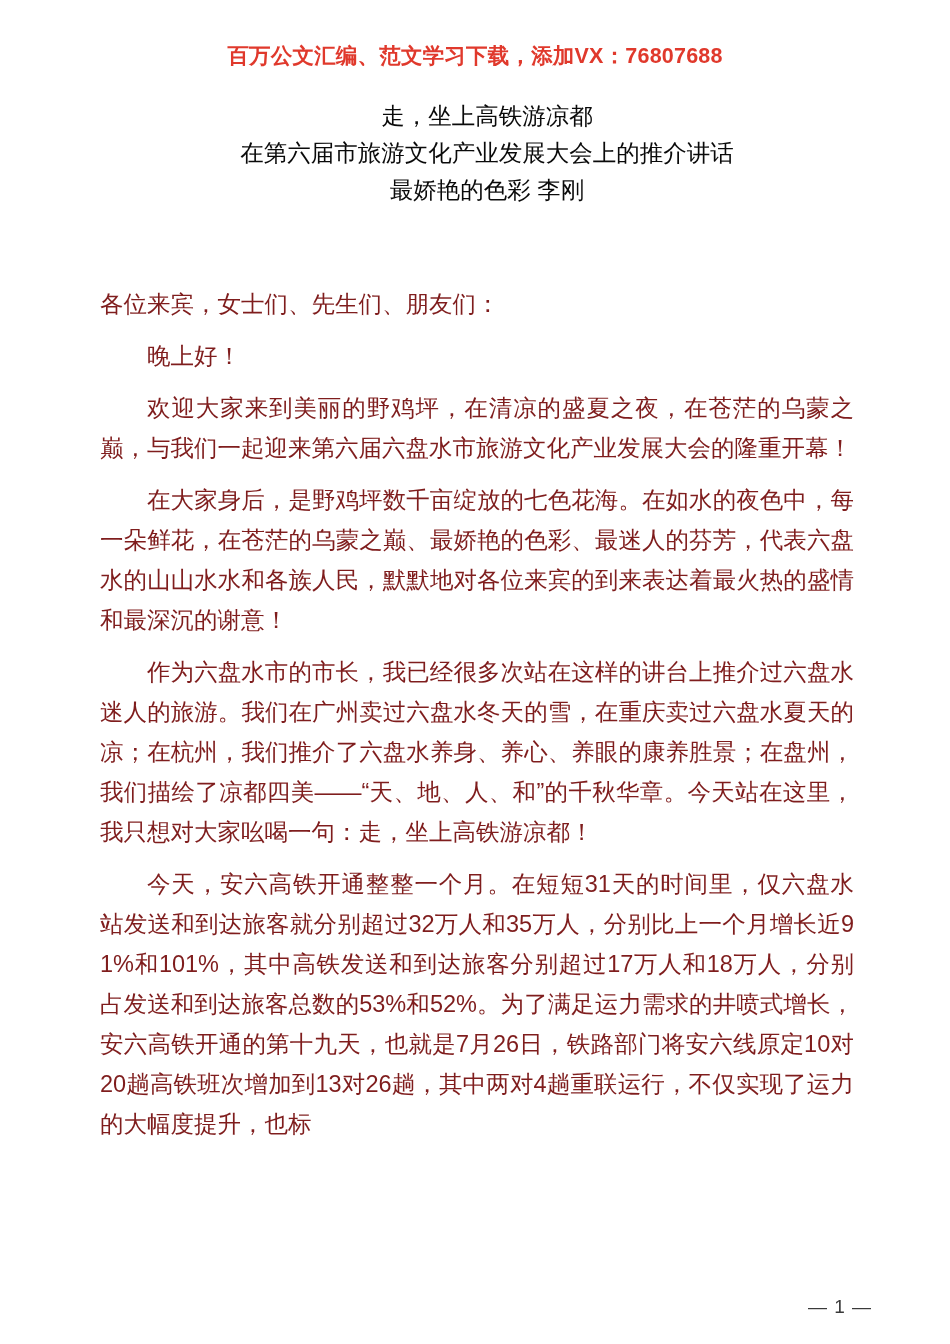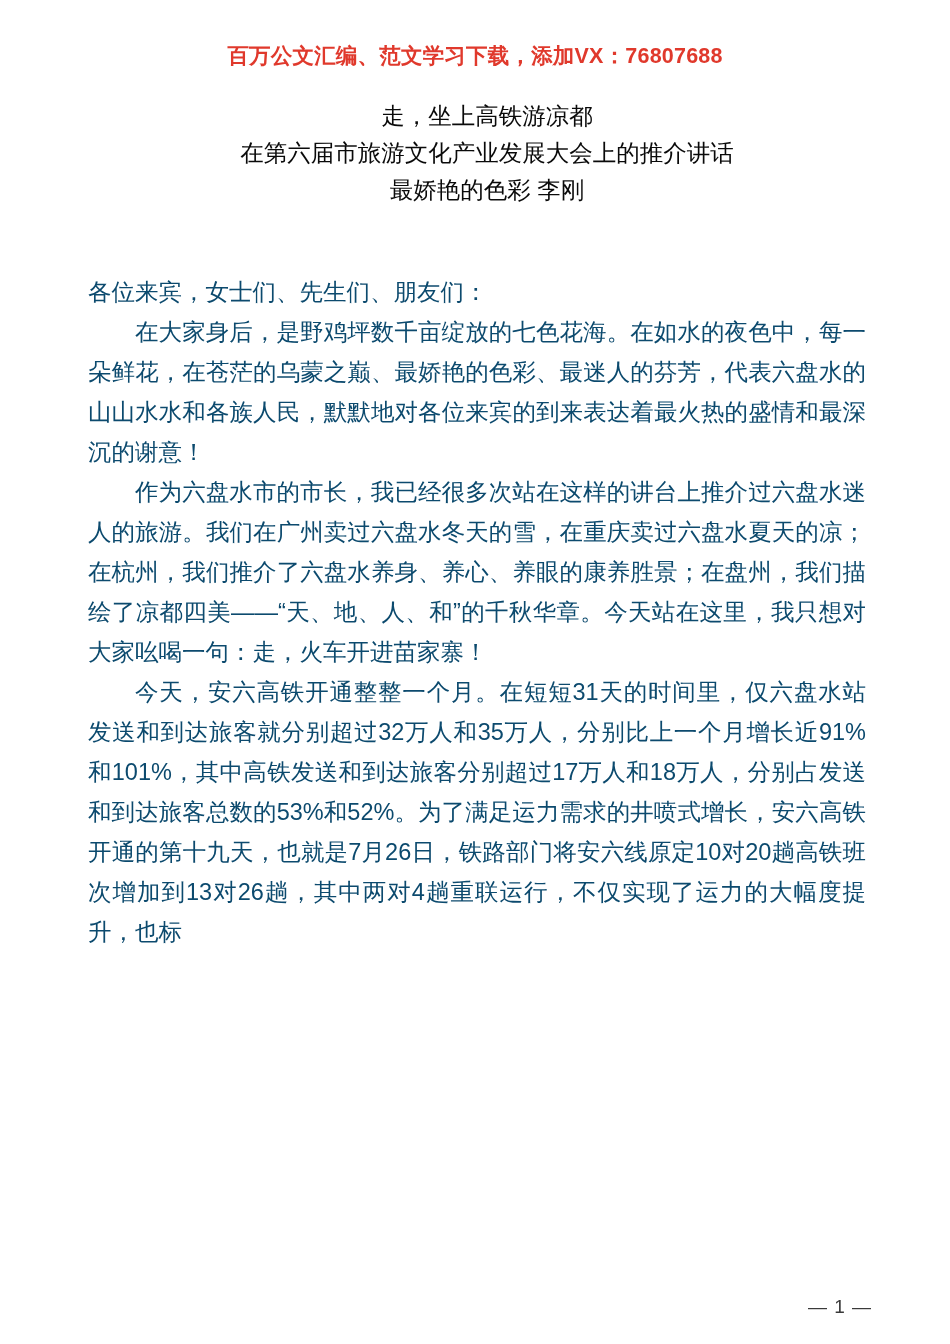--- a/index.html
+++ b/index.html
@@ -59,22 +59,22 @@
     position: absolute;
     top: 272px;
     left: 88px;
     width: 778px;
   }
   .para {
     font-size: 23.5px;
     line-height: 40px;
     text-align: justify;
     text-justify: inter-ideograph;
-    margin: 0;
-    color: #0c4a6e;
+    margin: 12px;
+    color: #7f1d1d;
     word-break: break-all;
   }
   .para.indent {
     text-indent: 2em;
   }
 
   
   .footer {
     position: absolute;
     left: 0;
@@ -96,20 +96,22 @@
   <div class="promo-header">百万公文汇编、范文学习下载，添加VX：76807688</div>
 
   <div class="title-block">
     <div class="title-line">走，坐上高铁游凉都</div>
     <div class="title-line">在第六届市旅游文化产业发展大会上的推介讲话</div>
     <div class="title-line">最娇艳的色彩  李刚</div>
   </div>
 
   <div class="body-block">
     <p class="para">各位来宾，女士们、先生们、朋友们：</p>
+    <p class="para indent">晚上好！</p>
+    <p class="para indent">欢迎大家来到美丽的野鸡坪，在清凉的盛夏之夜，在苍茫的乌蒙之巅，与我们一起迎来第六届六盘水市旅游文化产业发展大会的隆重开幕！</p>
     <p class="para indent">在大家身后，是野鸡坪数千亩绽放的七色花海。在如水的夜色中，每一朵鲜花，在苍茫的乌蒙之巅、最娇艳的色彩、最迷人的芬芳，代表六盘水的山山水水和各族人民，默默地对各位来宾的到来表达着最火热的盛情和最深沉的谢意！</p>
-    <p class="para indent">作为六盘水市的市长，我已经很多次站在这样的讲台上推介过六盘水迷人的旅游。我们在广州卖过六盘水冬天的雪，在重庆卖过六盘水夏天的凉；在杭州，我们推介了六盘水养身、养心、养眼的康养胜景；在盘州，我们描绘了凉都四美——“天、地、人、和”的千秋华章。今天站在这里，我只想对大家吆喝一句：走，火车开进苗家寨！</p>
+    <p class="para indent">作为六盘水市的市长，我已经很多次站在这样的讲台上推介过六盘水迷人的旅游。我们在广州卖过六盘水冬天的雪，在重庆卖过六盘水夏天的凉；在杭州，我们推介了六盘水养身、养心、养眼的康养胜景；在盘州，我们描绘了凉都四美——“天、地、人、和”的千秋华章。今天站在这里，我只想对大家吆喝一句：走，坐上高铁游凉都！</p>
     <p class="para indent">今天，安六高铁开通整整一个月。在短短31天的时间里，仅六盘水站发送和到达旅客就分别超过32万人和35万人，分别比上一个月增长近91%和101%，其中高铁发送和到达旅客分别超过17万人和18万人，分别占发送和到达旅客总数的53%和52%。为了满足运力需求的井喷式增长，安六高铁开通的第十九天，也就是7月26日，铁路部门将安六线原定10对20趟高铁班次增加到13对26趟，其中两对4趟重联运行，不仅实现了运力的大幅度提升，也标</p>
   </div>
 
   <div class="footer">— 1 —</div>
 
 </div>
 
 </body></html>

